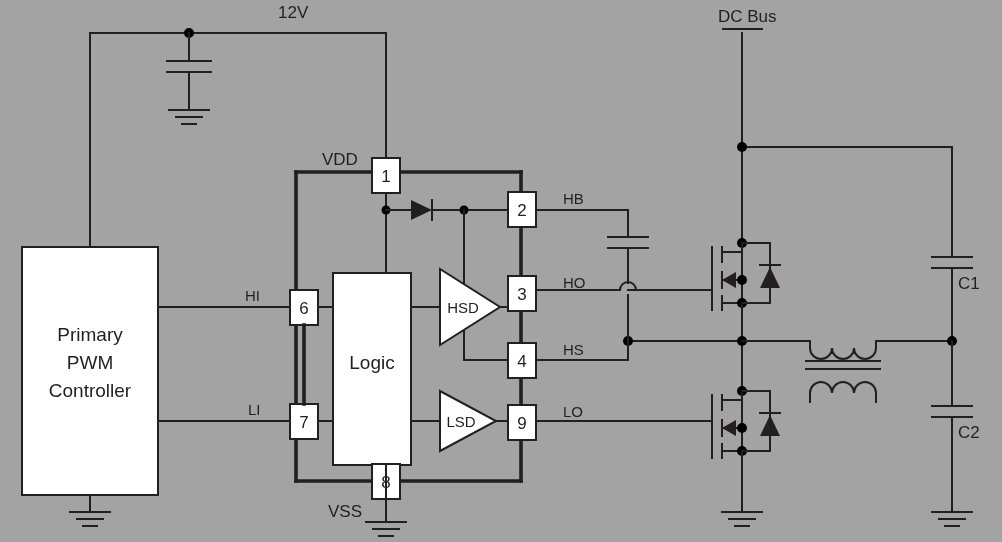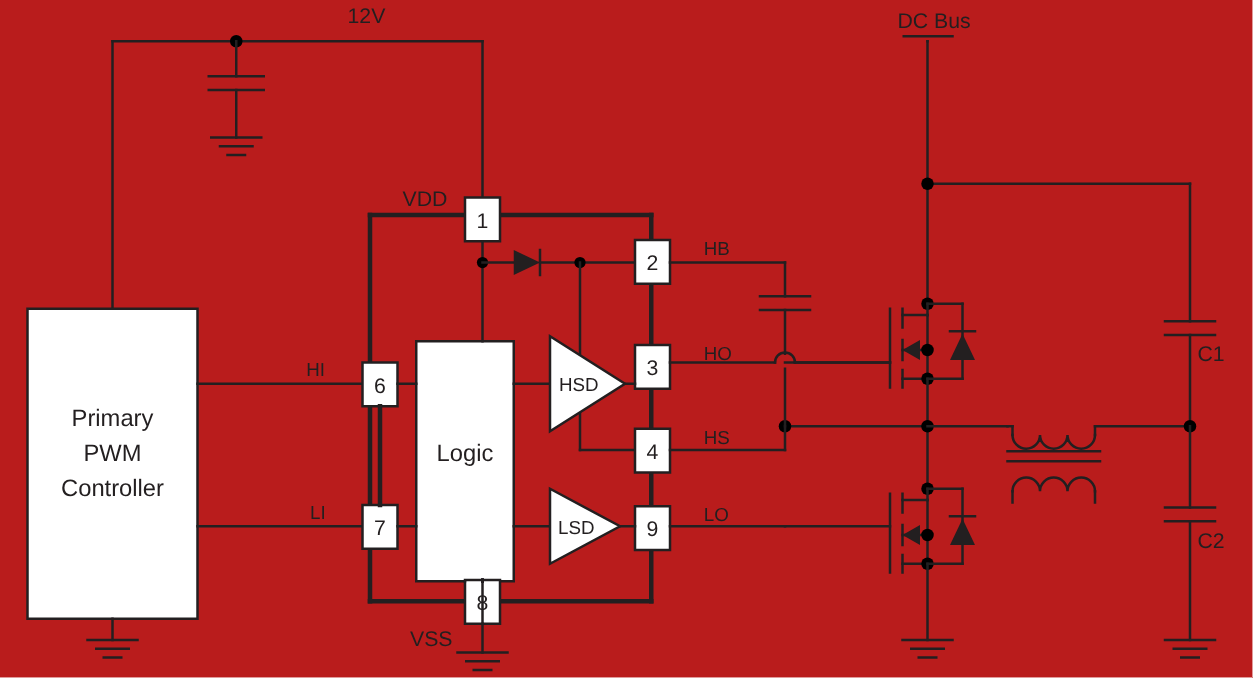--- a/index.html
+++ b/index.html
@@ -4,21 +4,21 @@
 <style>
   html, body {
     margin: 0;
     padding: 0;
     background: #ffffff;
   }
   #canvas {
     position: relative;
     width: 1002px;
     height: 542px;
-    background: #b91c1c;
+    background: #a3a3a3;
     font-family: "Liberation Sans", sans-serif;
   }
   svg { display: block; }
   text {
     font-family: "Liberation Sans", sans-serif;
     fill: #231f20;
   }
   .lbl      { font-size: 17px; }
   .lbl-sm   { font-size: 15px; }
   .pinnum   { font-size: 17px; text-anchor: middle; }

